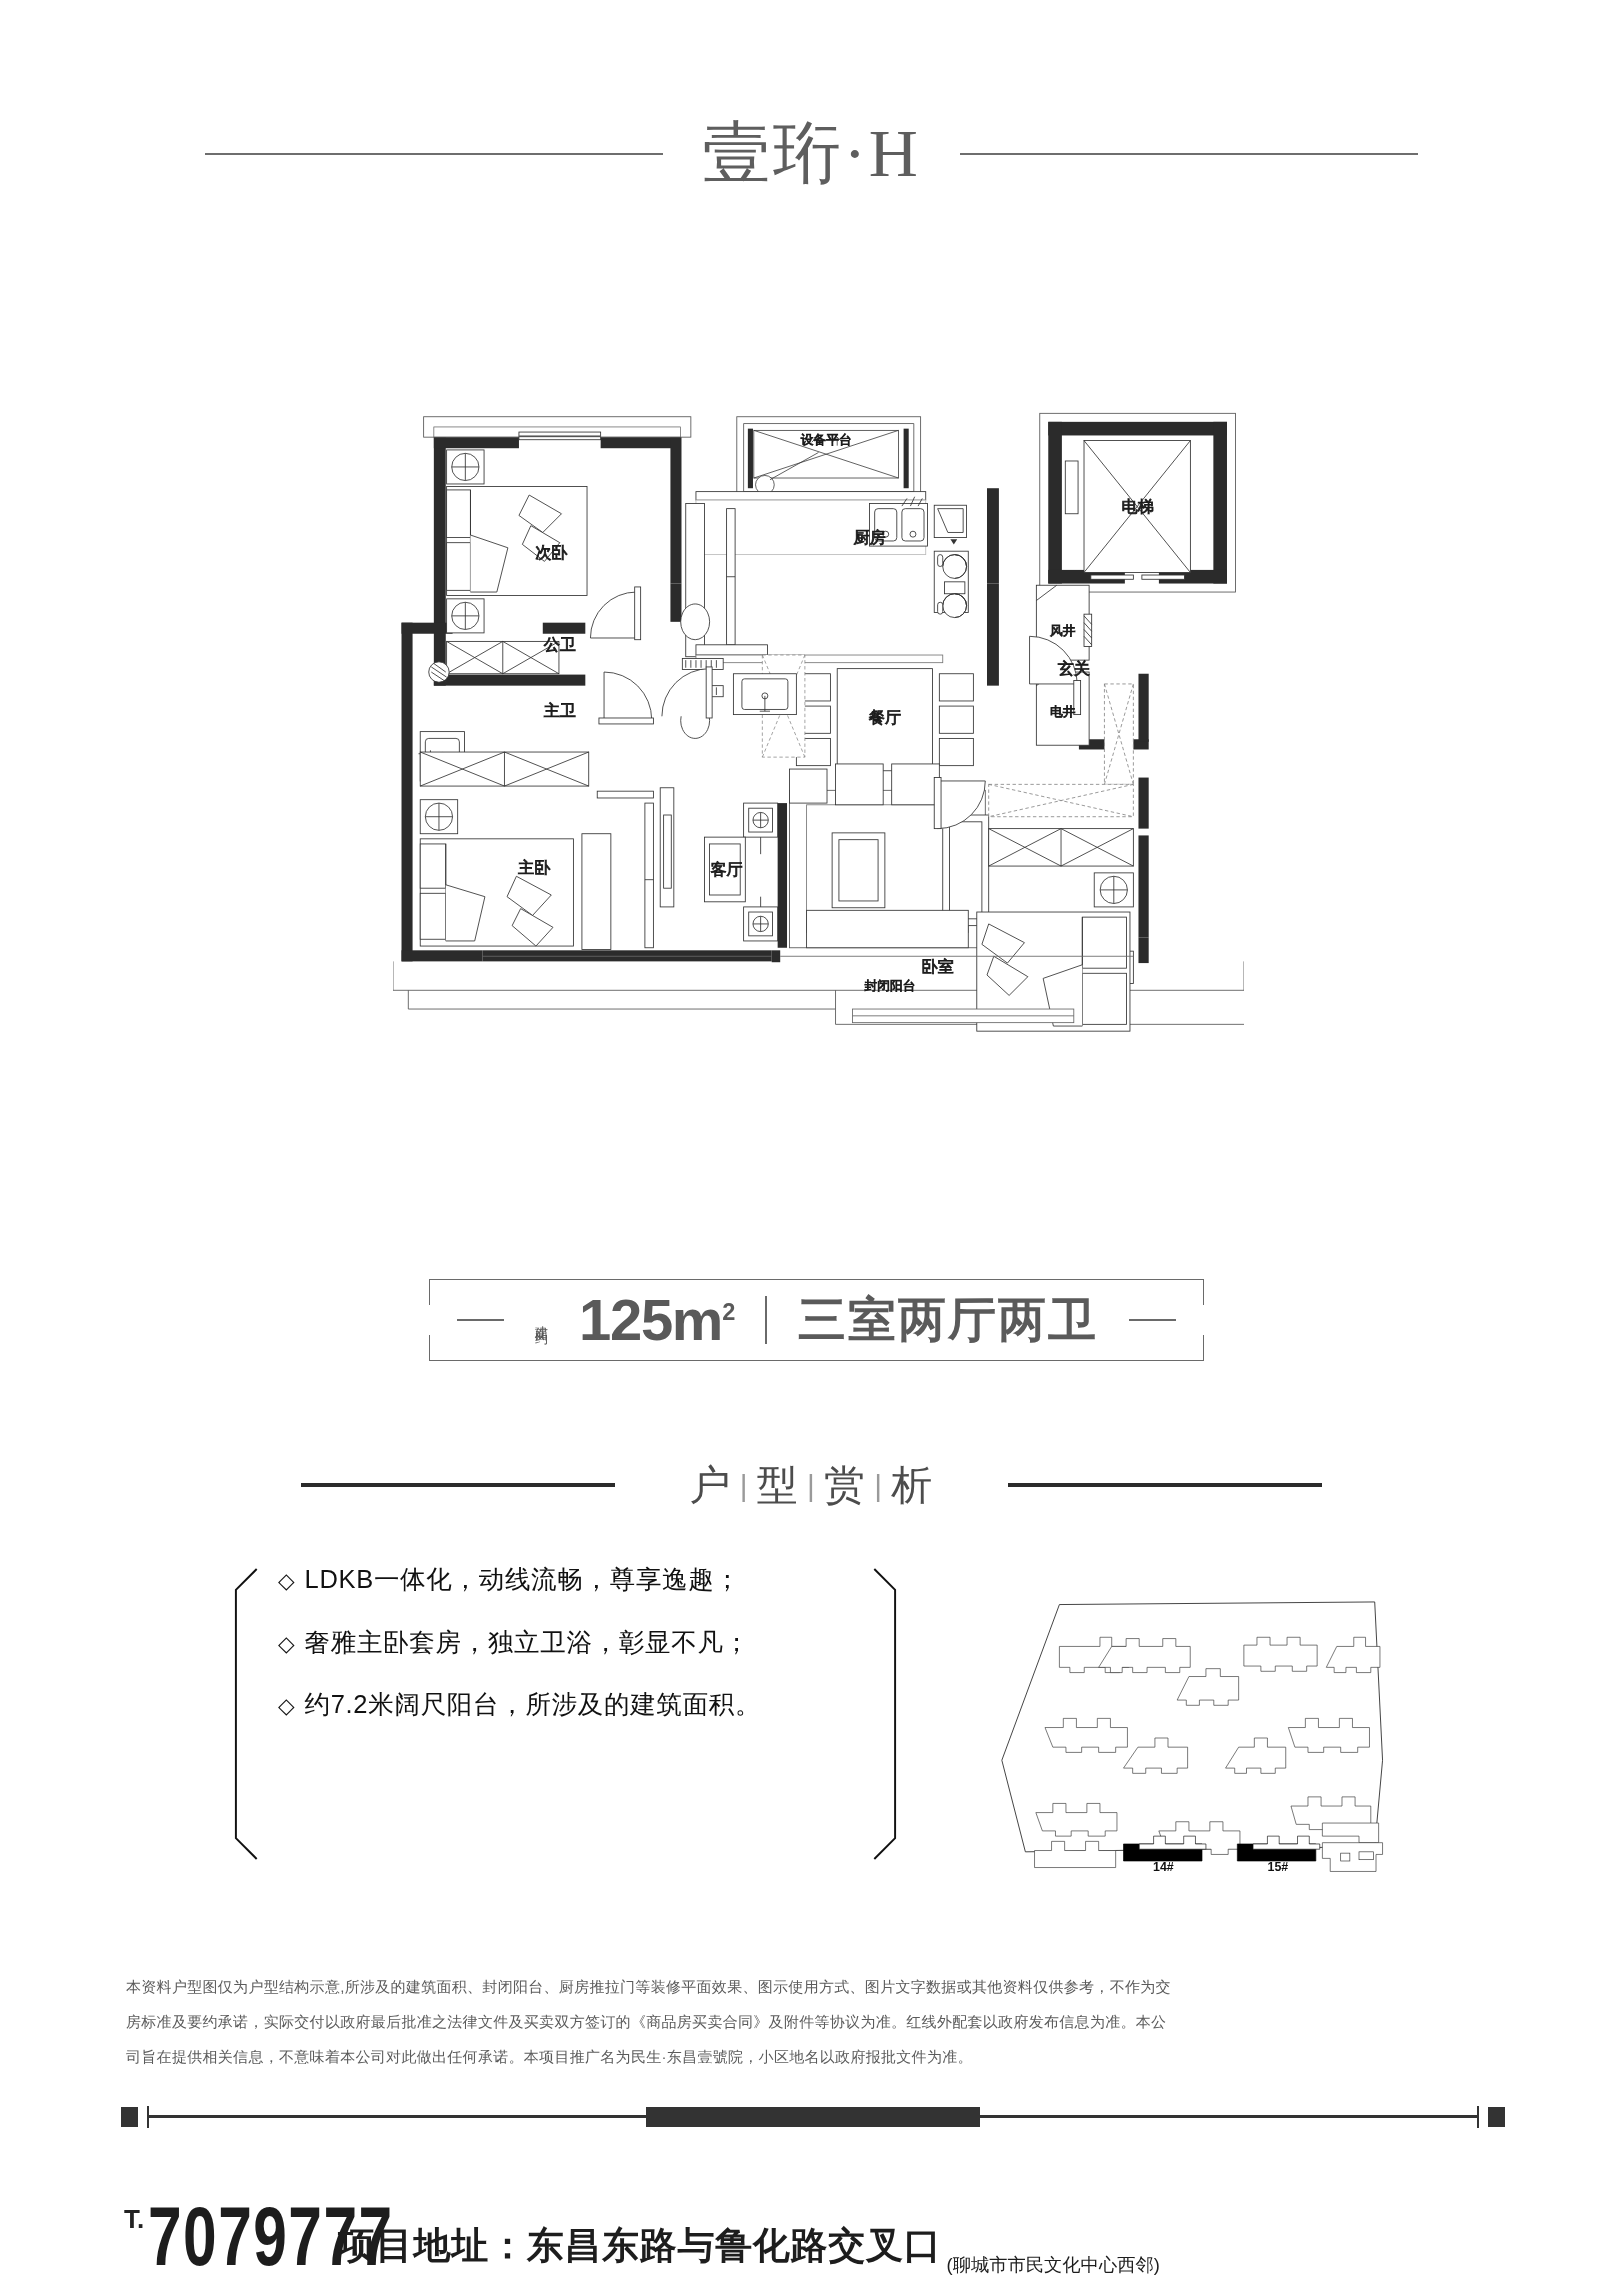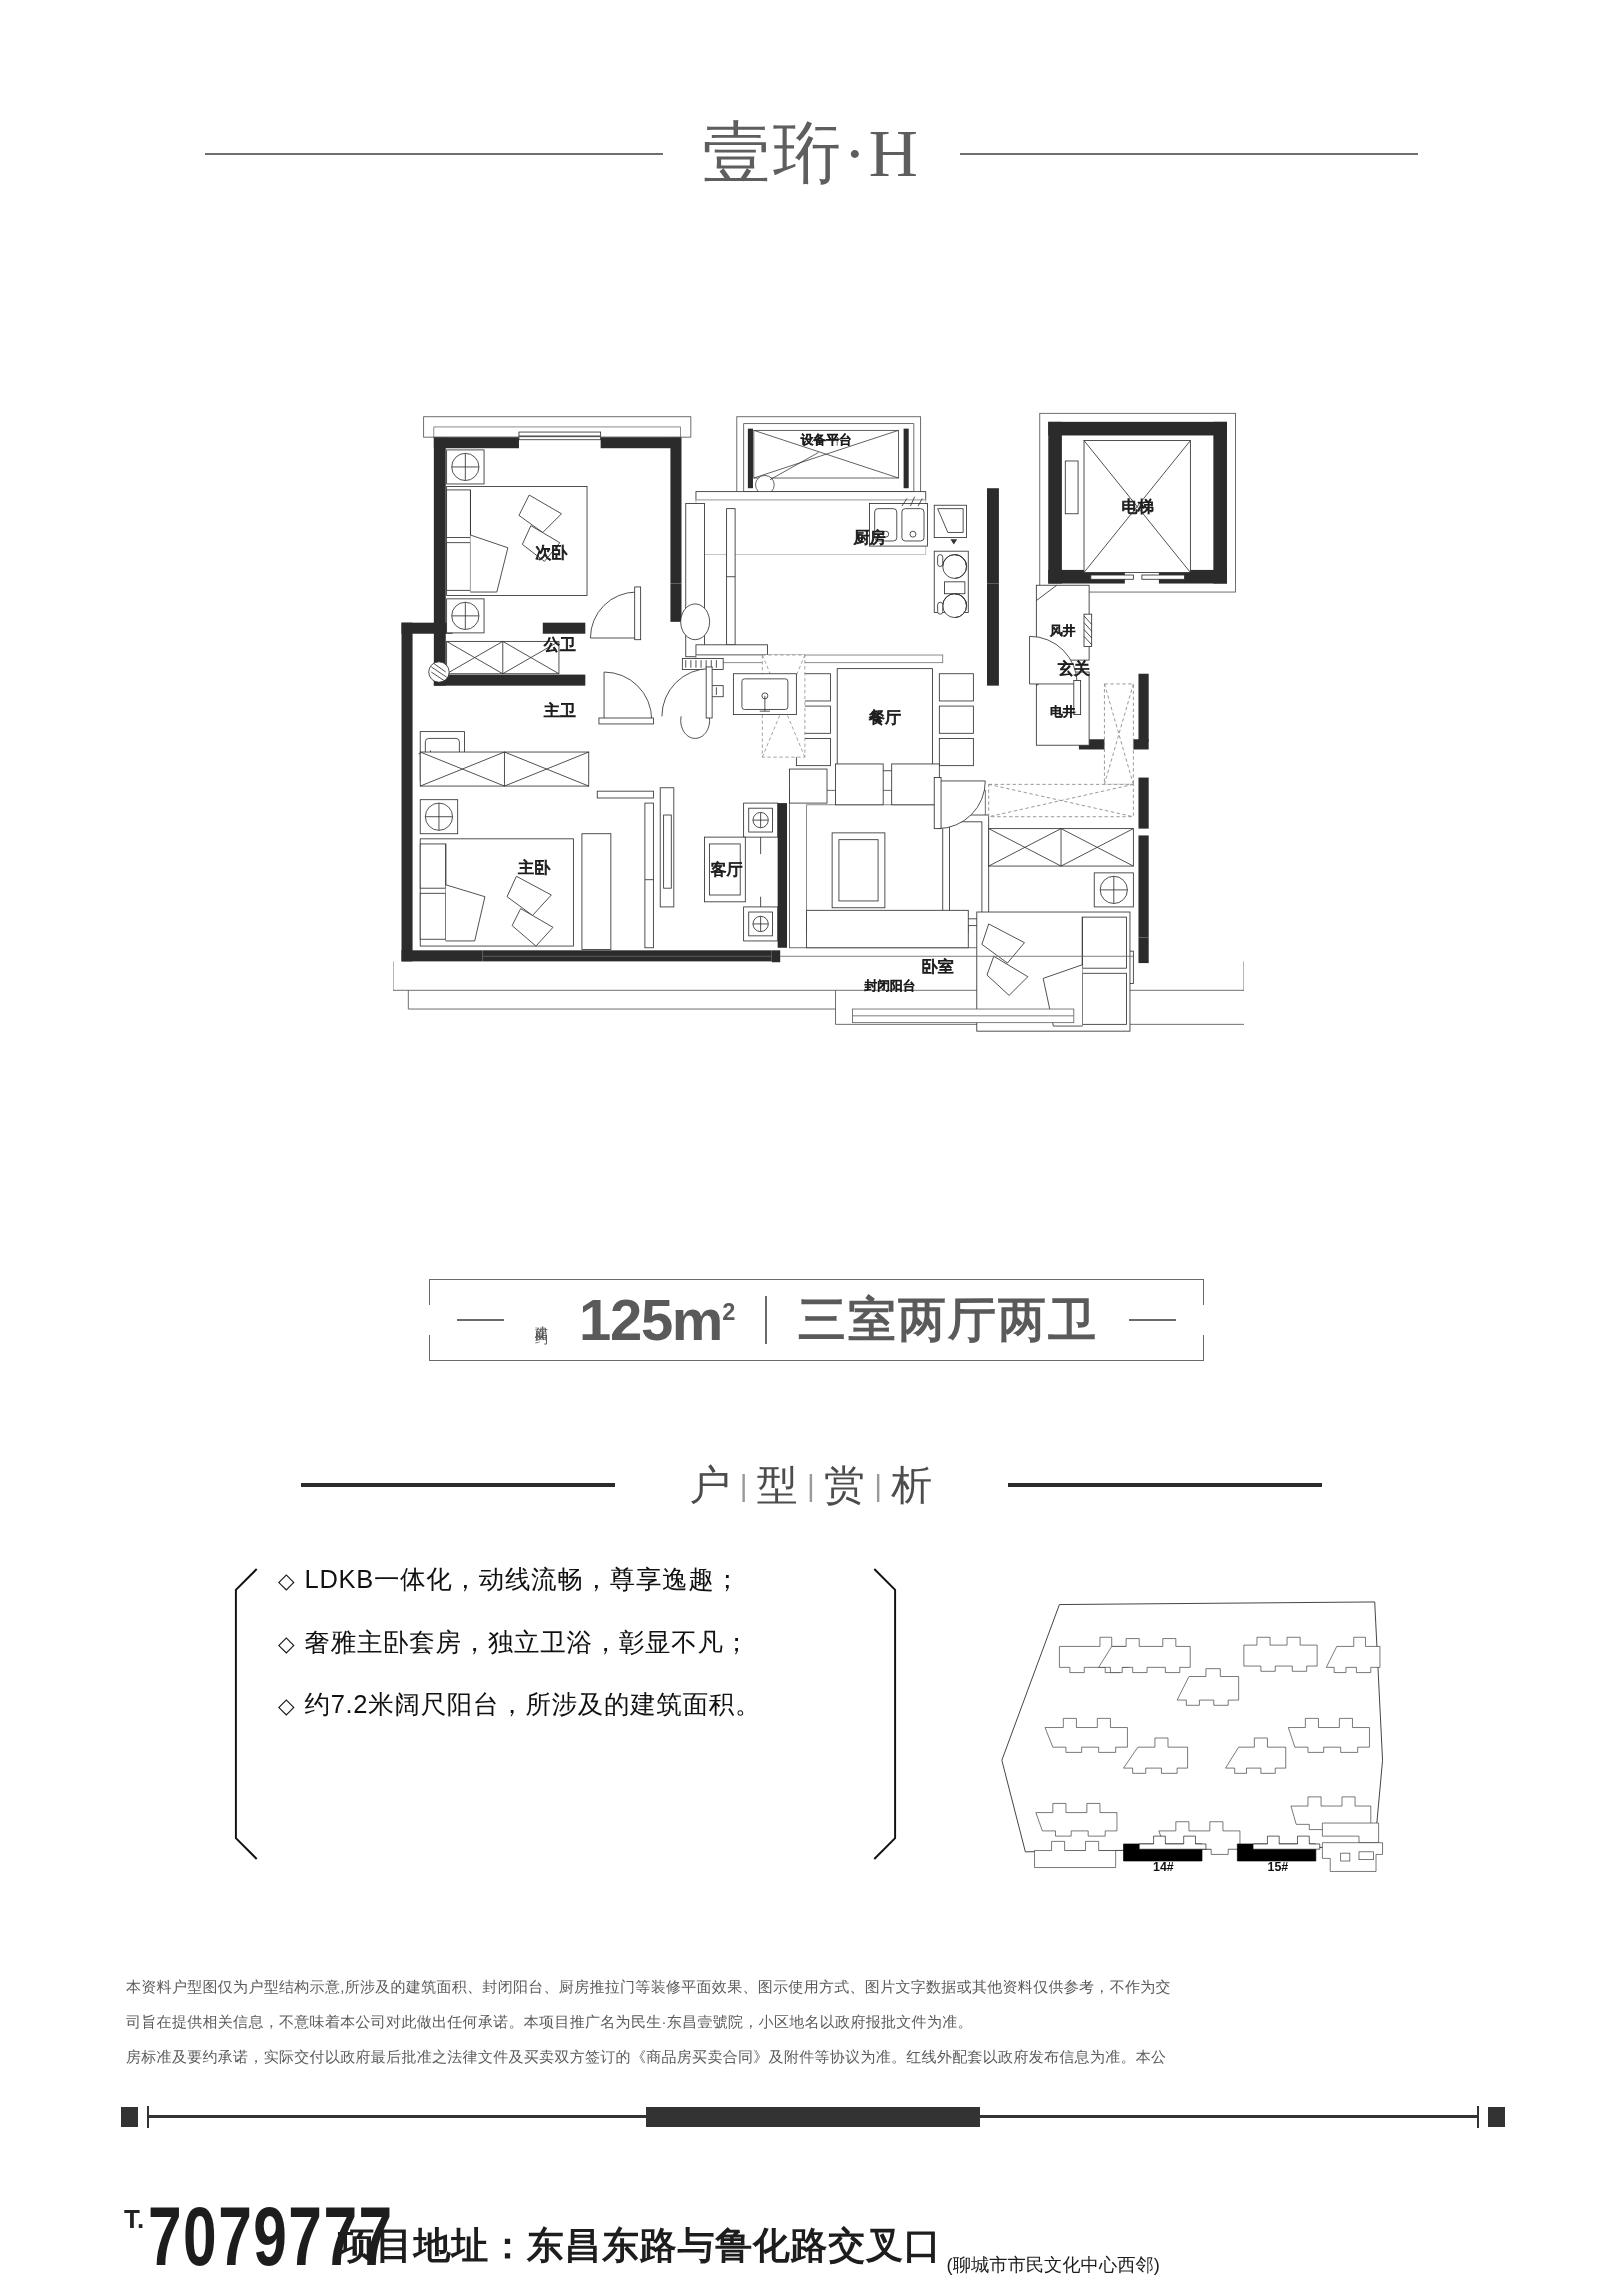--- a/index.html
+++ b/index.html
@@ -486,22 +486,22 @@
         <rect x="576" y="440" width="22" height="12"></rect>
       </g>
 
       <text x="277" y="470" font-family="Liberation Sans, sans-serif" font-size="19" font-weight="700" fill="#111" text-anchor="middle">14#</text>
       <text x="452" y="470" font-family="Liberation Sans, sans-serif" font-size="19" font-weight="700" fill="#111" text-anchor="middle">15#</text>
     </svg>
   </div>
 
   <div class="disc">
     <p>本资料户型图仅为户型结构示意,所涉及的建筑面积、封闭阳台、厨房推拉门等装修平面效果、图示使用方式、图片文字数据或其他资料仅供参考，不作为交</p>
+    <p>房标准及要约承诺，实际交付以政府最后批准之法律文件及买卖双方签订的《商品房买卖合同》及附件等协议为准。红线外配套以政府发布信息为准。本公</p>
     <p>司旨在提供相关信息，不意味着本公司对此做出任何承诺。本项目推广名为民生·东昌壹號院，小区地名以政府报批文件为准。</p>
-    <p>房标准及要约承诺，实际交付以政府最后批准之法律文件及买卖双方签订的《商品房买卖合同》及附件等协议为准。红线外配套以政府发布信息为准。本公</p>
   </div>
 
   <div class="divider">
     <div class="dv-cap l"></div>
     <div class="dv-tick l"></div>
     <div class="dv-line"></div>
     <div class="dv-block"></div>
     <div class="dv-tick r"></div>
     <div class="dv-cap r"></div>
   </div>

